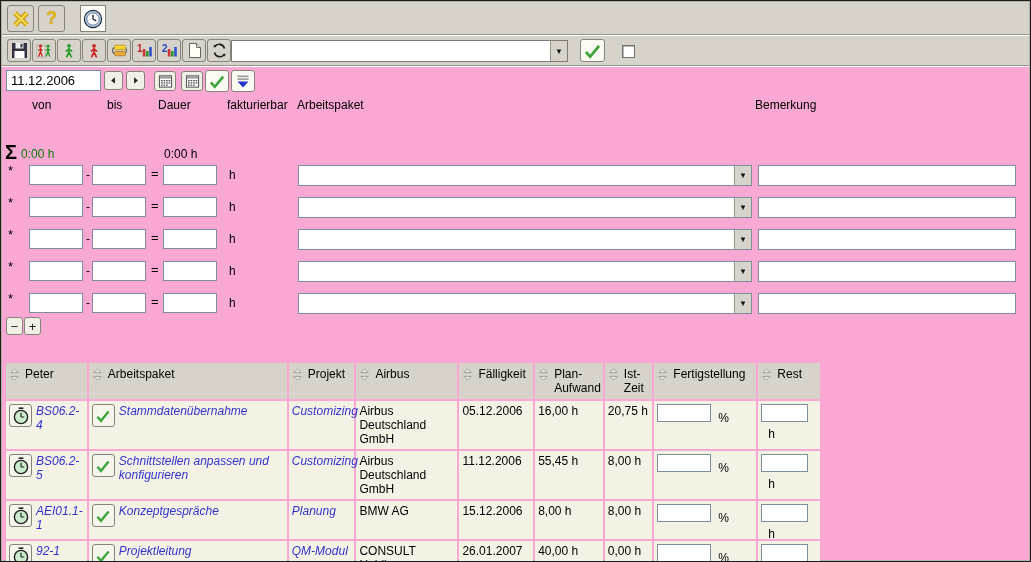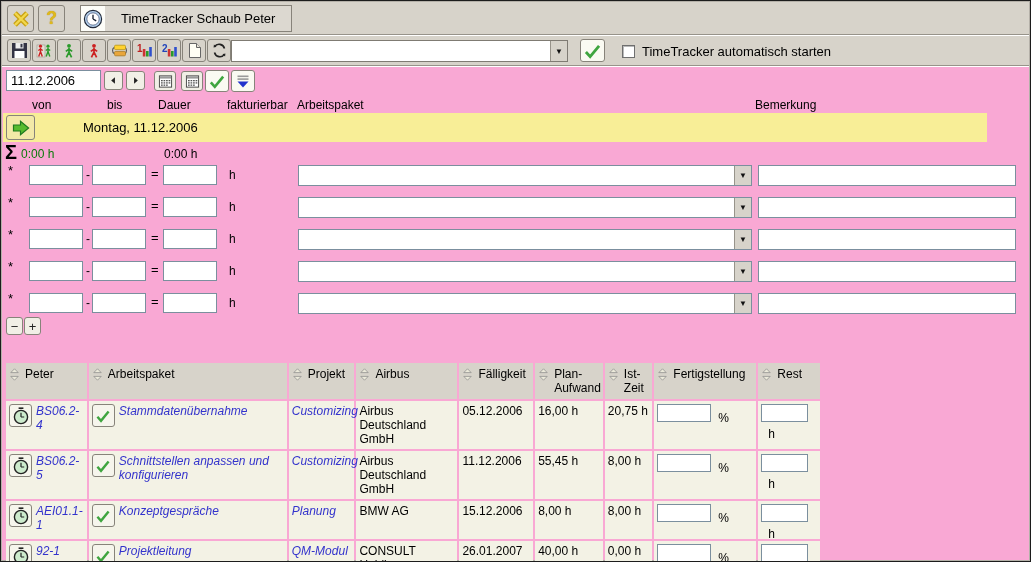--- a/index.html
+++ b/index.html
@@ -112,21 +112,20 @@
     <button class="btn tb-big" style="left:36px">
       <span class="glyph-help">?</span>
     </button>
     <div class="app-clock">
       <svg width="20" height="20" viewBox="0 0 20 20">
         <circle cx="10" cy="10" r="8.6" fill="#b8d4f0" stroke="#222a3a" stroke-width="1.2"></circle>
         <circle cx="10" cy="10" r="6.2" fill="#ffffff" stroke="#445577" stroke-width="0.8"></circle>
         <path d="M10 10 V5.8 M10 10 l3.2 1.9" stroke="#111a2a" stroke-width="1.3" fill="none"></path>
       </svg>
     </div>
-    <div class="app-title">TimeTracker Schaub Peter</div>
   </div>
 
   <div class="toolbar">
     <button class="btn tool-btn" style="left:5px">
       <svg width="17" height="17" viewBox="0 0 17 17">
         <rect x="1" y="1" width="15" height="15" fill="#333344"></rect>
         <rect x="4.5" y="1" width="8" height="5.5" fill="#eeeeee"></rect>
         <rect x="9.5" y="1.8" width="2" height="3.6" fill="#333344"></rect>
         <rect x="3.5" y="9" width="10" height="7" fill="#ffffff"></rect>
       </svg>
@@ -199,21 +198,20 @@
       <div class="arrow">▼</div>
     </div>
 
     <button class="btn white" style="left:578px; top:3px; width:25px; height:23px;">
       <svg width="19" height="16" viewBox="0 0 20 17">
         <path d="M3 9.5l4.5 5L17 3" stroke="#3fa53f" stroke-width="3" fill="none"></path>
       </svg>
     </button>
 
     <div class="checkbox"></div>
-    <span class="checkbox-label">TimeTracker automatisch starten</span>
   </div>
 
   <div class="content">
 
     <input class="date-input" type="text" value="11.12.2006" style="">
     <button class="btn light nav-btn" style="left:102px">
       <svg width="9" height="9" viewBox="0 0 10 10">
           <path d="M6.6 1.4v7.2L2.4 5z" fill="#222"></path>
         </svg>
     </button>
@@ -273,28 +271,20 @@
       </svg>
     </button>
 
     <span class="col-label" style="left:30px">von</span>
     <span class="col-label" style="left:105px">bis</span>
     <span class="col-label" style="left:156px">Dauer</span>
     <span class="col-label" style="left:225px">fakturierbar</span>
     <span class="col-label" style="left:295px">Arbeitspaket</span>
     <span class="col-label" style="left:753px">Bemerkung</span>
 
-    <div class="day-row">
-      <button class="btn day-arrow">
-        <svg width="20" height="18" viewBox="0 0 20 18">
-          <path d="M2.5 6h7V2.2L17.6 9l-8.1 6.8V12h-7z" fill="#57bb2e" stroke="#1f7a1f" stroke-width="1.2"></path>
-        </svg>
-      </button>
-      <span class="day-label">Montag, 11.12.2006</span>
-    </div>
 
     <span class="sum-sigma">Σ</span>
     <span class="sum-green">0:00 h</span>
     <span class="sum-black">0:00 h</span>
 
     <div class="entry-rows" id="entry-rows">
   <div class="entry-row">
     <span class="star">*</span>
     <input class="inp t t1" type="text" value="" style="">
     <span class="sep1">-</span>

